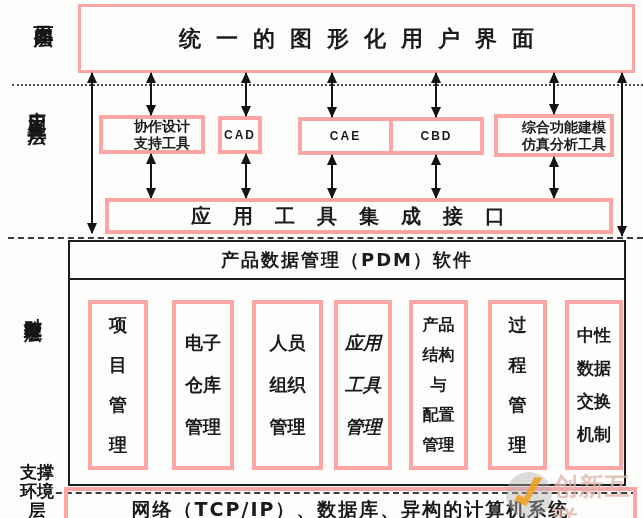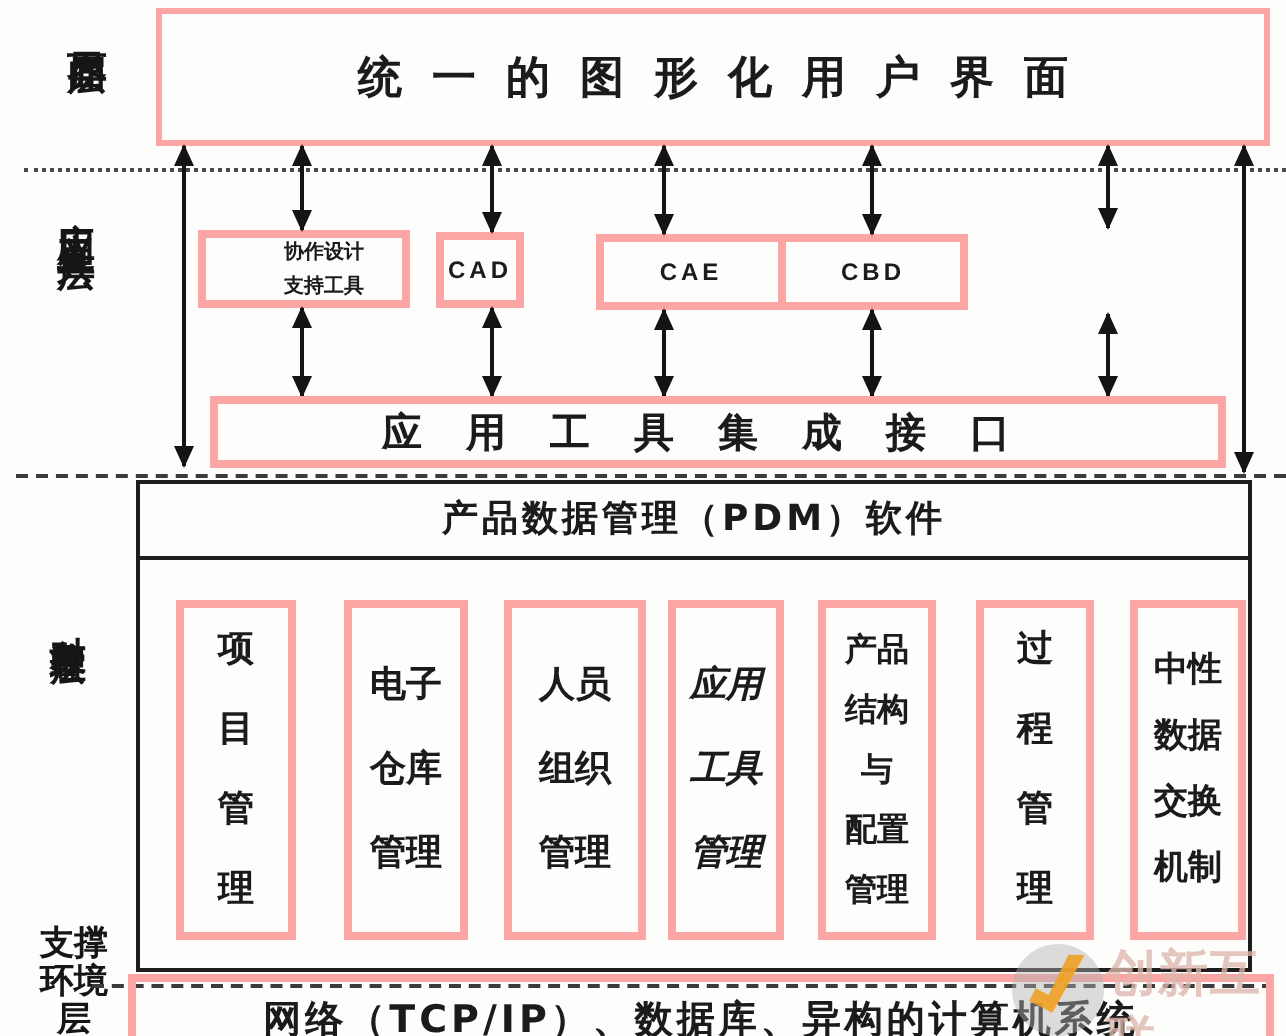--- a/index.html
+++ b/index.html
@@ -37,21 +37,21 @@
   }
   .arr::after {
     content:""; position:absolute; left:-4px; bottom:-1px; width:0; height:0;
     border-left:5px solid transparent; border-right:5px solid transparent;
     border-top:11px solid #141414;
   }
   
   .topbox { left:78px; top:4px; width:557px; height:69px;
     border-width:3px; font-size:22px; letter-spacing:15px; padding-left:15px; }
   
-  .tool { font-size:10px; line-height:17px;padding-left:20px; }
+  .tool { font-size:14px; line-height:17px;padding-left:20px; }
   .acr { font-size:12px; font-family:Liberation Sans, sans-serif; letter-spacing:2px; }
   
   .ifbox { left:105px; top:198px; width:508px; height:36px;
     font-size:20px; letter-spacing:22px; }
   
   .pdm { position:absolute; left:68px; top:240px; width:558px; height:246px;
     box-sizing:border-box; border:2px solid #1d1d1d; }
   .pdm-title { height:36px; line-height:36px; border-bottom:2px solid #1d1d1d;
     text-align:center; font-weight:700; font-size:18px; letter-spacing:2px; }
   .mod { top:300px; height:170px; font-size:18px; }
@@ -79,20 +79,22 @@
   <div class="dash" style="left:8px; top:237px; width:635px;"></div>
   <div class="dash" style="left:46px; top:492px; width:591px;"></div>
 
   <div class="bx topbox">统一的图形化用户界面</div>
 
   <div class="bx tool pre" style="left:99px; top:115px; width:106px; height:39px;">协作设计
 支持工具</div>
   <div class="bx acr" style="left:218px; top:116px; width:44px; height:38px;">CAD</div>
   <div class="bx acr" style="left:298px; top:117px; width:95px; height:38px;">CAE</div>
   <div class="bx acr" style="left:389px; top:117px; width:95px; height:38px;">CBD</div>
+  <div class="bx tool pre" style="left:494px; top:114px; width:120px; height:43px;">综合功能建模
+仿真分析工具</div>
 
   <div class="arr" style="left:150px; top:73px;  height:42px;"></div>
   <div class="arr" style="left:245px; top:73px;  height:43px;"></div>
   <div class="arr" style="left:331px; top:73px;  height:44px;"></div>
   <div class="arr" style="left:435px; top:73px;  height:44px;"></div>
   <div class="arr" style="left:553px; top:73px;  height:41px;"></div>
 
   <div class="arr" style="left:150px; top:154px; height:44px;"></div>
   <div class="arr" style="left:245px; top:154px; height:44px;"></div>
   <div class="arr" style="left:331px; top:155px; height:43px;"></div>

